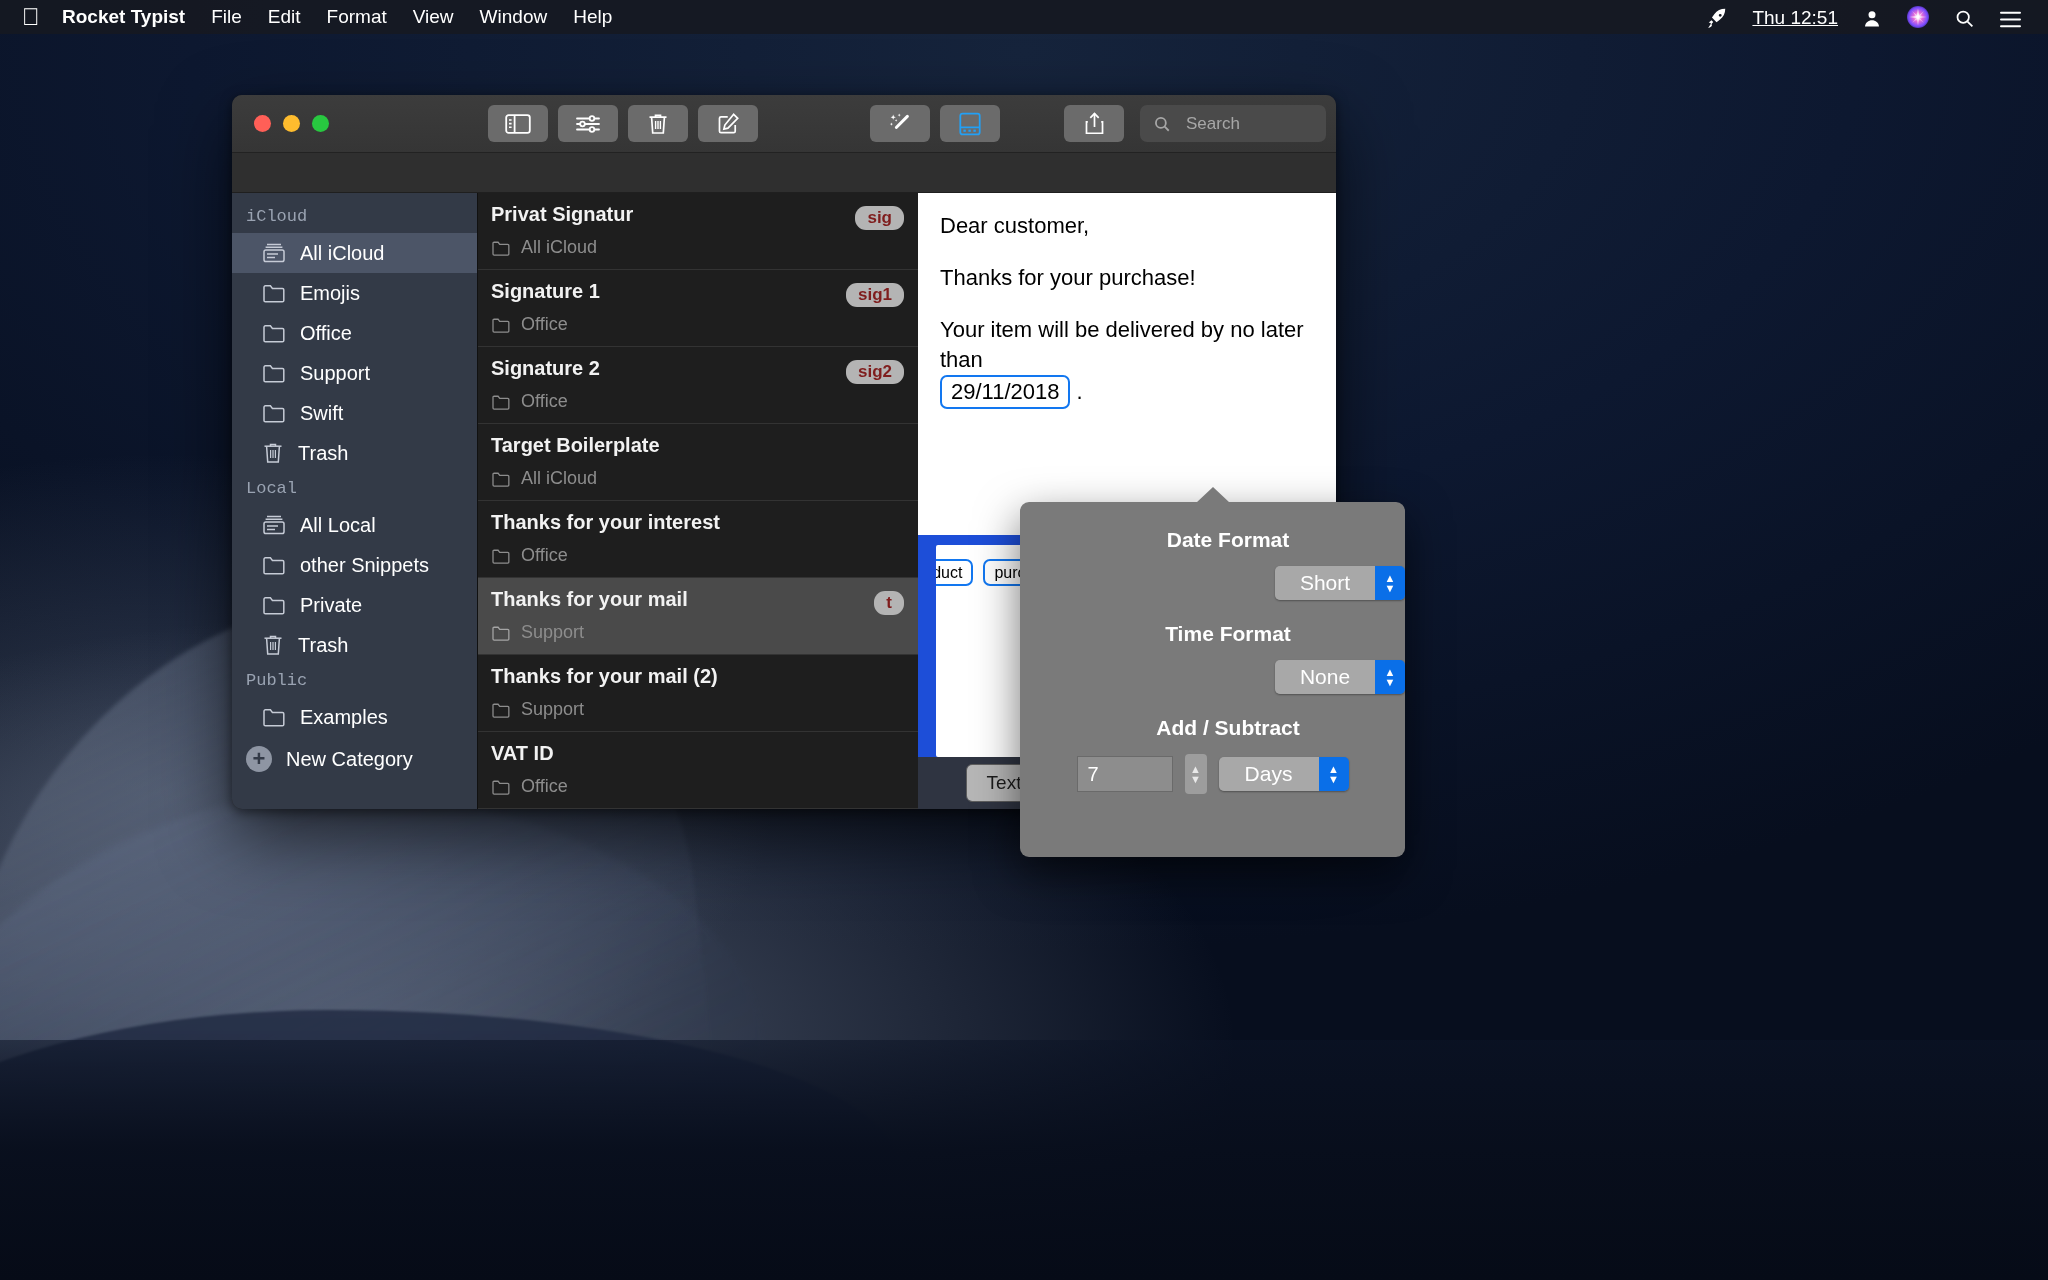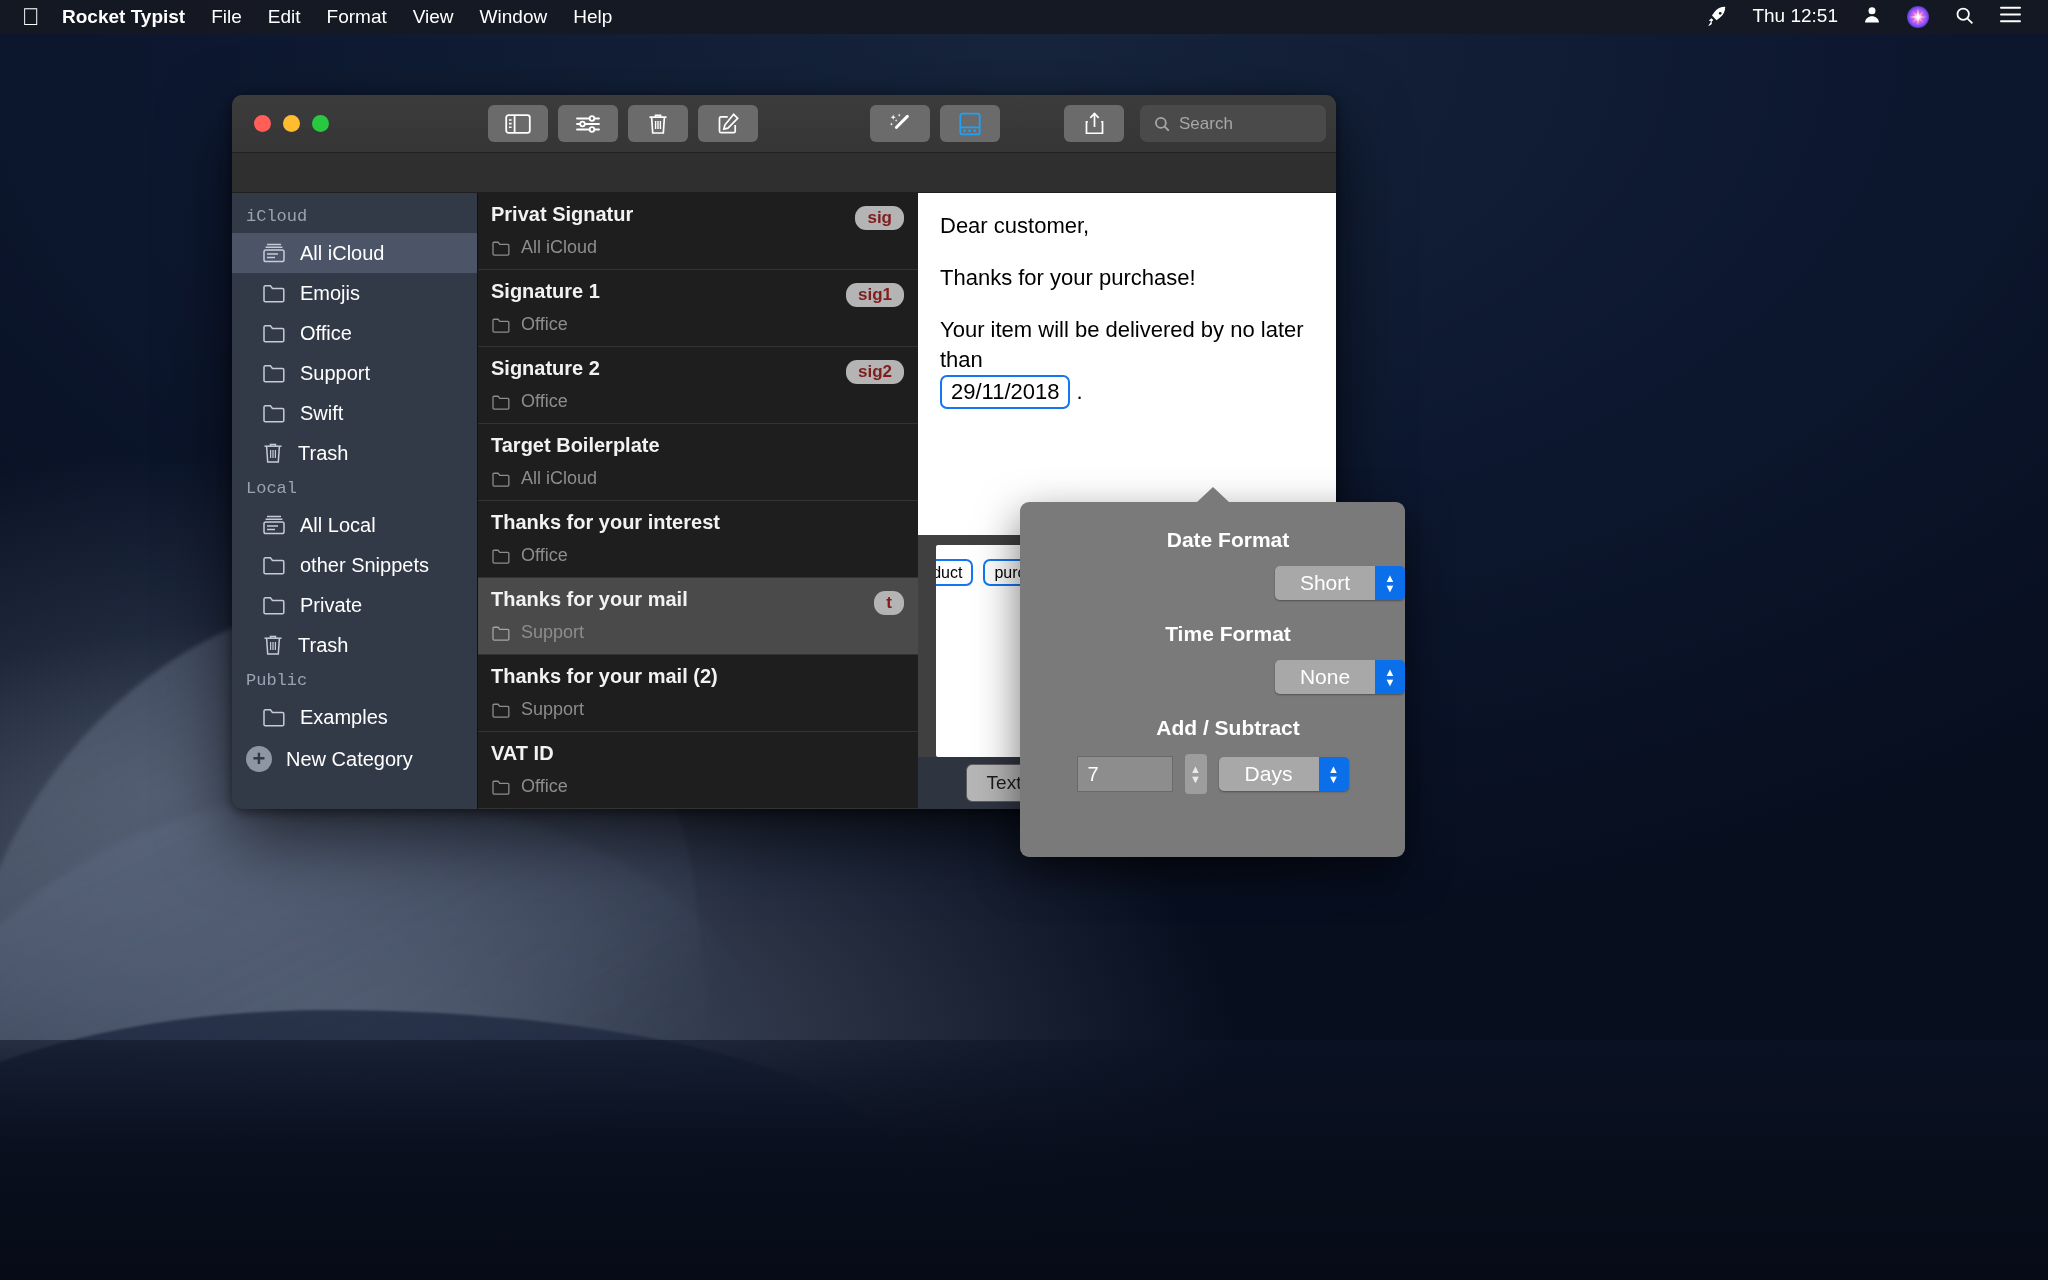--- a/index.html
+++ b/index.html
@@ -54,21 +54,21 @@
     font-size:18px;
     z-index:50;
   }
   .menubar .apple {
     margin-left:22px; margin-right:22px;
     font-size:24px; line-height:1;
     display:flex; align-items:center;
   }
   .menubar .app-name { font-weight:bold; font-size:19px; margin-right:26px; }
   .menubar .mi { margin-right:26px; font-size:19px; }
-  .menubar .right { margin-left:auto; display:flex; align-items:flex-start; gap:24px; margin-right:26px; }
+  .menubar .right { margin-left:auto; display:flex; align-items:flex-end; gap:24px; margin-right:26px;text-decoration:underline; }
   .menubar .clock { font-size:19px; }
   .mb-icon { display:flex; align-items:center; justify-content:center; }
 
   
   .window {
     position:absolute;
     left:232px; top:95px; width:1104px; height:714px;
     background:#2b2b2b;
     border-radius:10px;
     box-shadow:0 28px 70px rgba(0,0,0,0.62), 0 3px 12px rgba(0,0,0,0.5);
@@ -94,21 +94,21 @@
   .tb-g3 { left:832px; }
   .tbtn {
     width:60px; height:37px; border-radius:6px;
     background:#6b6b6b;
     display:flex; align-items:center; justify-content:center;
   }
   .search-field {
     position:absolute; left:908px; top:10px;
     width:186px; height:37px; border-radius:7px;
     background:#4a4a4a;
-    display:flex; align-items:center; gap:8px;
+    display:flex; align-items:center; gap:15px;
     padding-left:13px;
     color:#a7a7a7; font-size:17px;
   }
   .toolbar2 {
     height:40px;
     background:#2f2f2f;
     border-bottom:1px solid #1f1f1f;
   }
 
   .body-row { display:flex; height:616px; }
@@ -174,21 +174,21 @@
   }
   .abbr {
     position:absolute; right:14px; top:13px;
     background:#b4b4b4; color:#7f1d1d;
     border-radius:11px;
     padding:2px 12px;
     font-size:17px; font-weight:bold;
   }
 
   
-  .editor { flex:1; background:#404040; display:flex; flex-direction:column; }
+  .editor { flex:1; background:#1d4ed8; display:flex; flex-direction:column; }
   .doc {
     margin:0; background:#ffffff; flex:1;
     padding:18px 22px;
     color:#000; font-size:22px; line-height:1.36;
     position:relative;
   }
   .doc p { margin-bottom:22px; }
   .tok {
     display:inline-block;
     border:2px solid #1277f0;

